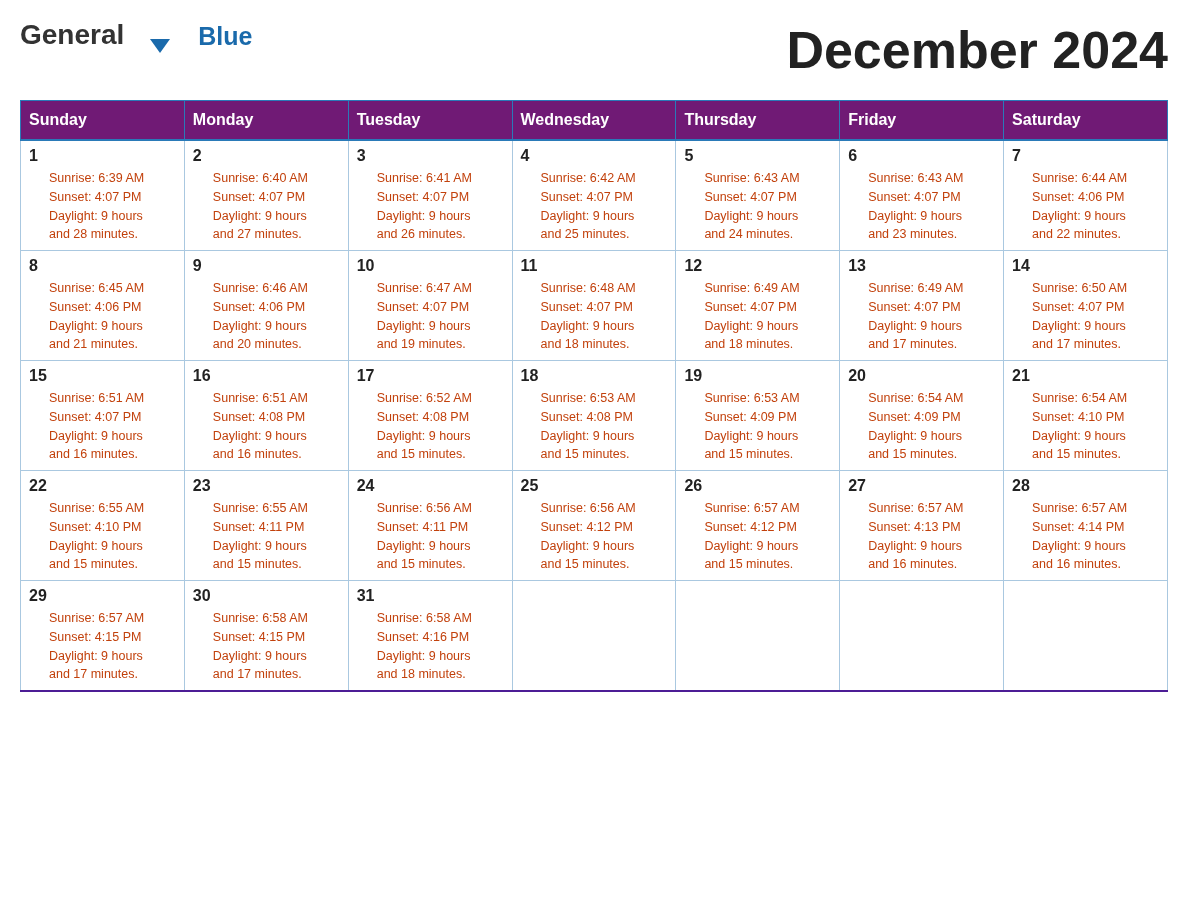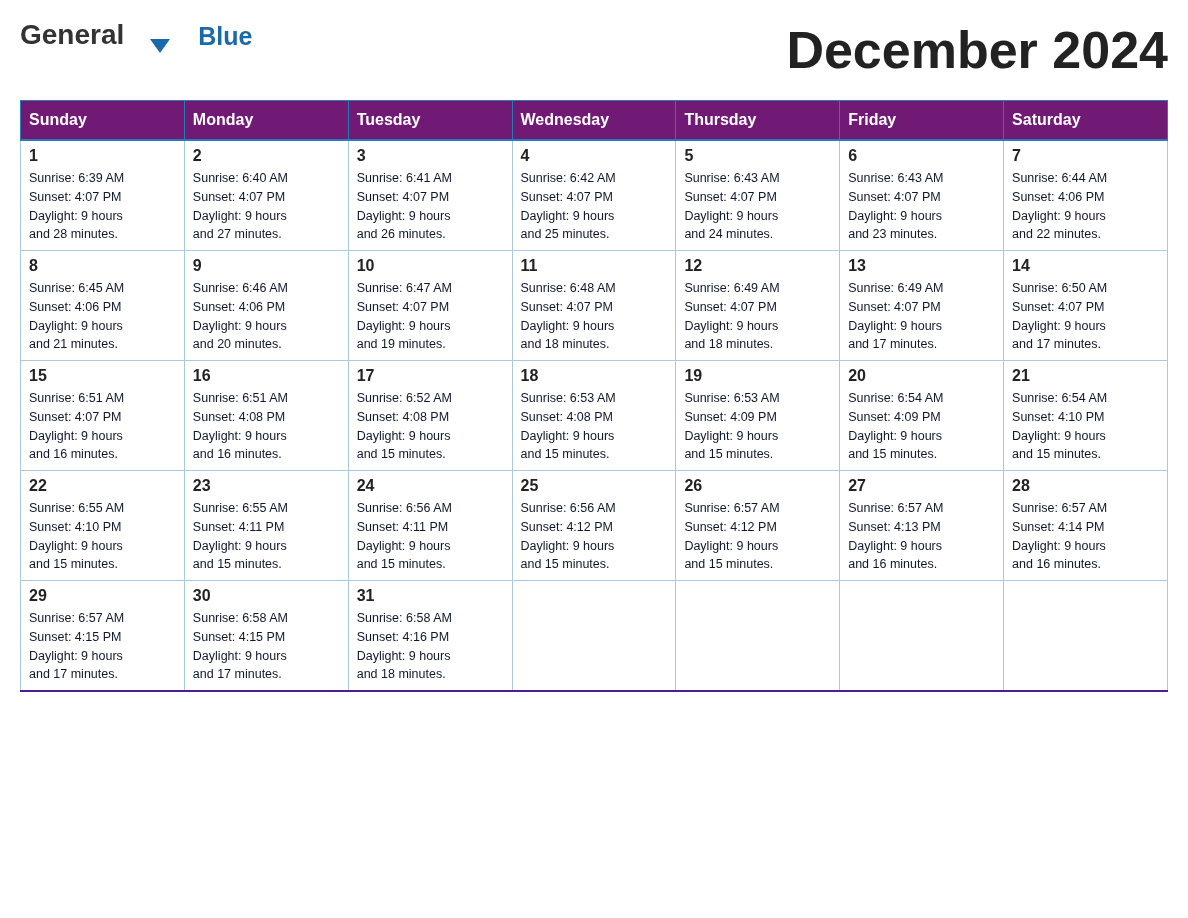--- a/index.html
+++ b/index.html
@@ -84,21 +84,22 @@
     }
     .day-number {
       font-size: 16px;
       font-weight: bold;
       margin-bottom: 4px;
       display: block;
     }
     .day-info {
       font-size: 12.5px;
       line-height: 1.5;
-      color: #0f172a;
+      color: #c2410c;
+      margin-left: 20px;
     }
     tbody tr:last-child td {
       border-bottom: 2px solid #4c1d95;
     }
     tbody tr:first-child td {
       border-top: 2px solid #2a7ab8;
     }
     .empty-cell {
       background: #fff;
     }

